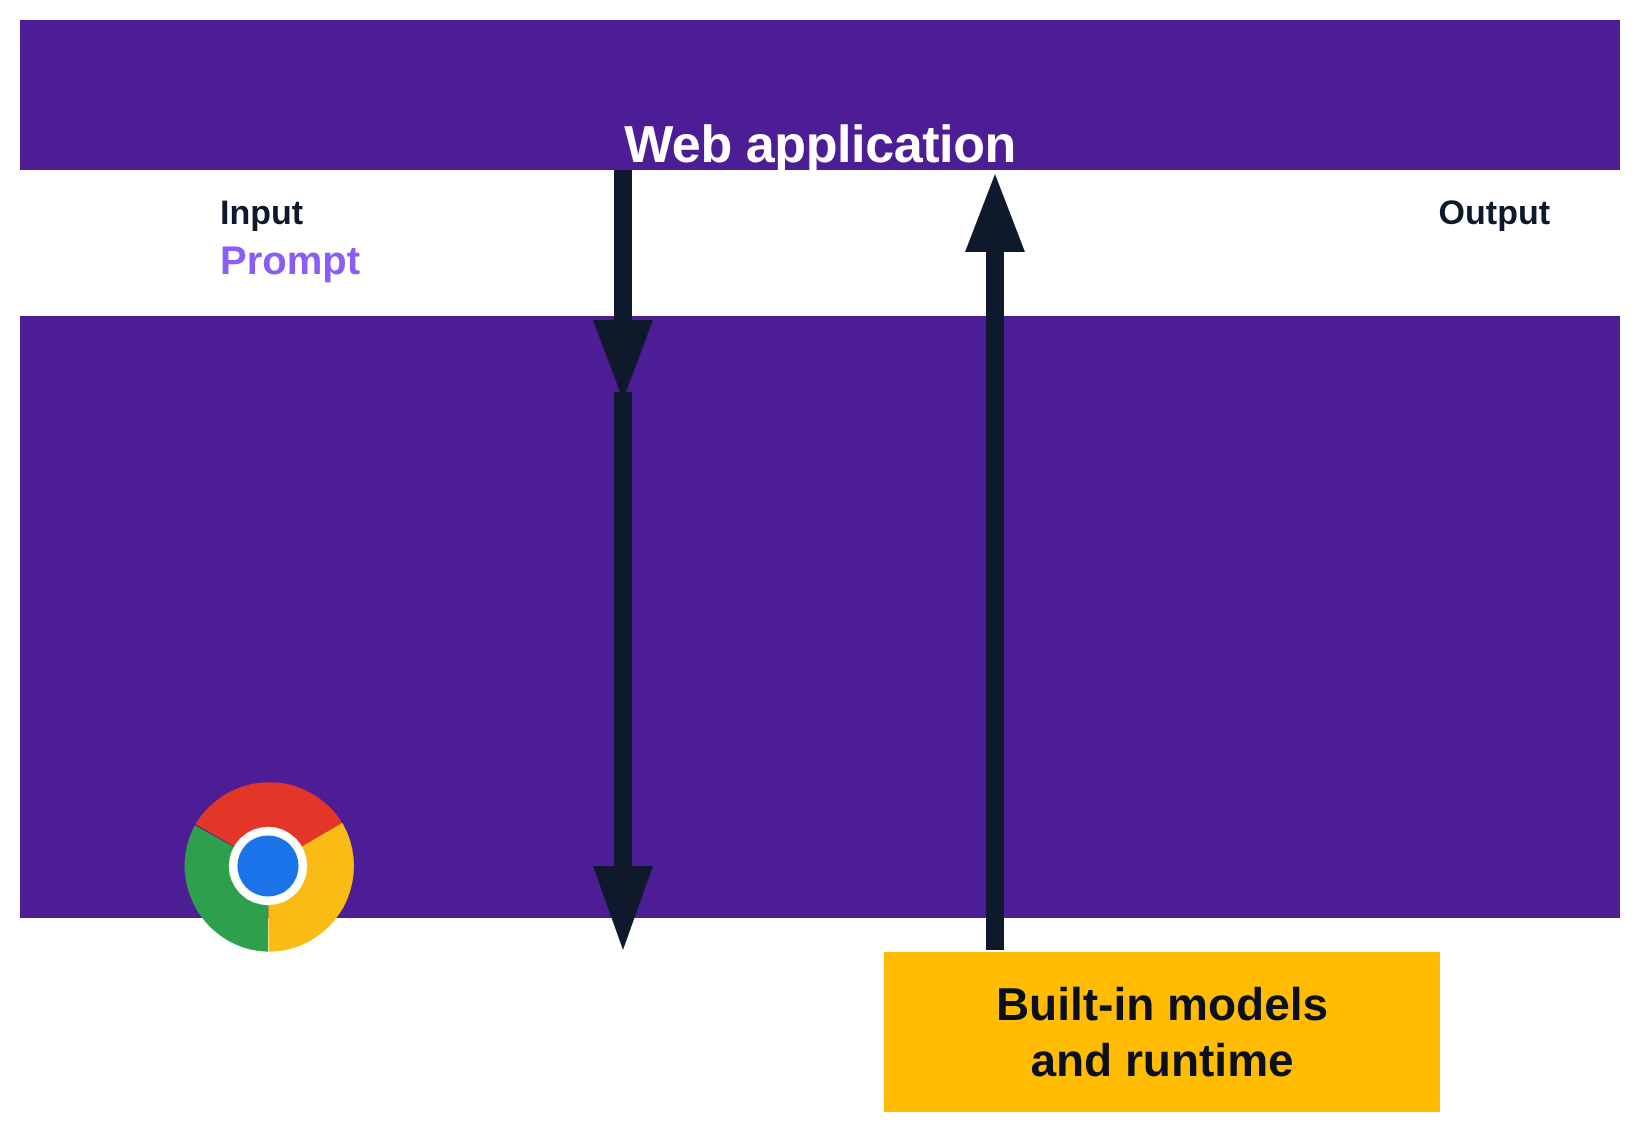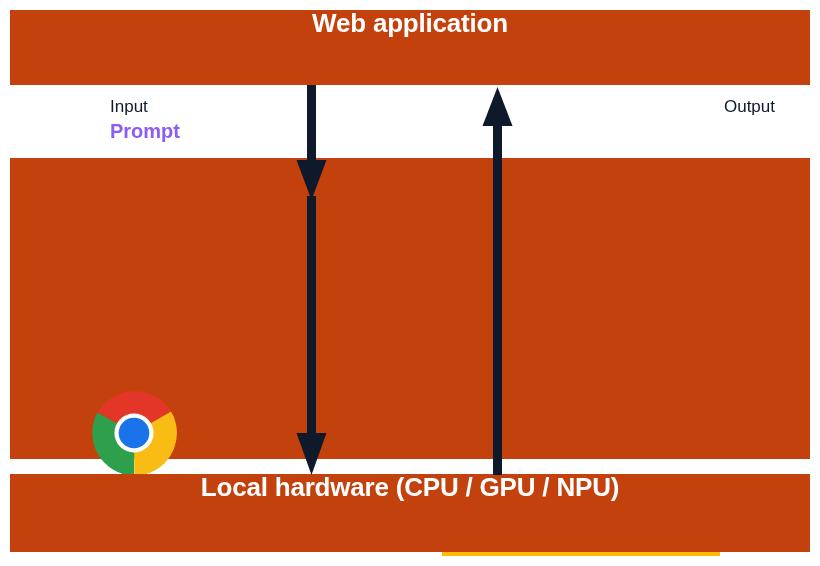--- a/index.html
+++ b/index.html
@@ -17,23 +17,23 @@
     position: relative;
     width: 820px;
     height: 566px;
     background: #ffffff;
     overflow: hidden;
   }
 
   
   .band {
     position: absolute;
-    background: #c2410c;
+    background: #4c1d95;
     display: flex;
-    align-items: flex-start;
+    align-items: flex-end;
     justify-content: center;
   }
   #band-web-application {
     left: 10px;
     top: 10px;
     width: 800px;
     height: 75px;
   }
   #band-browser {
     left: 10px;
@@ -70,21 +70,21 @@
     text-align: left;
   }
   #annotation-output {
     right: 45px;
     top: 97px;
     text-align: right;
   }
   .annotation-kicker {
     display: block;
     font-size: 17px;
-    font-weight: normal;
+    font-weight: bold;
     color: #0E1A2B;
   }
   .annotation-value {
     display: block;
     font-size: 20px;
     font-weight: bold;
     color: #8b5cf6;
     margin-top: 1px;
   }
 
@@ -192,23 +192,20 @@
       <span id="browser-label">Browser</span>
     </div>
 
 
     <div class="yellow-box" id="box-builtin-models">
       <span class="yellow-box-label">Built-in models
 and runtime</span>
     </div>
   </div>
 
-  <div class="band" id="band-local-hardware">
-    <span class="band-title">Local hardware (CPU / GPU / NPU)</span>
-  </div>
 
   <svg id="arrow-layer" viewBox="0 0 820 566">
 
     <g>
       <rect x="307" y="85" width="9" height="78" fill="#0E1A2B"></rect>
       <polygon points="296.5,160 326.5,160 311.5,200 " fill="#0E1A2B"></polygon>
       <rect x="307" y="196" width="9" height="240" fill="#0E1A2B"></rect>
       <polygon points="296.5,433 326.5,433 311.5,475 " fill="#0E1A2B"></polygon>
     </g>
 

